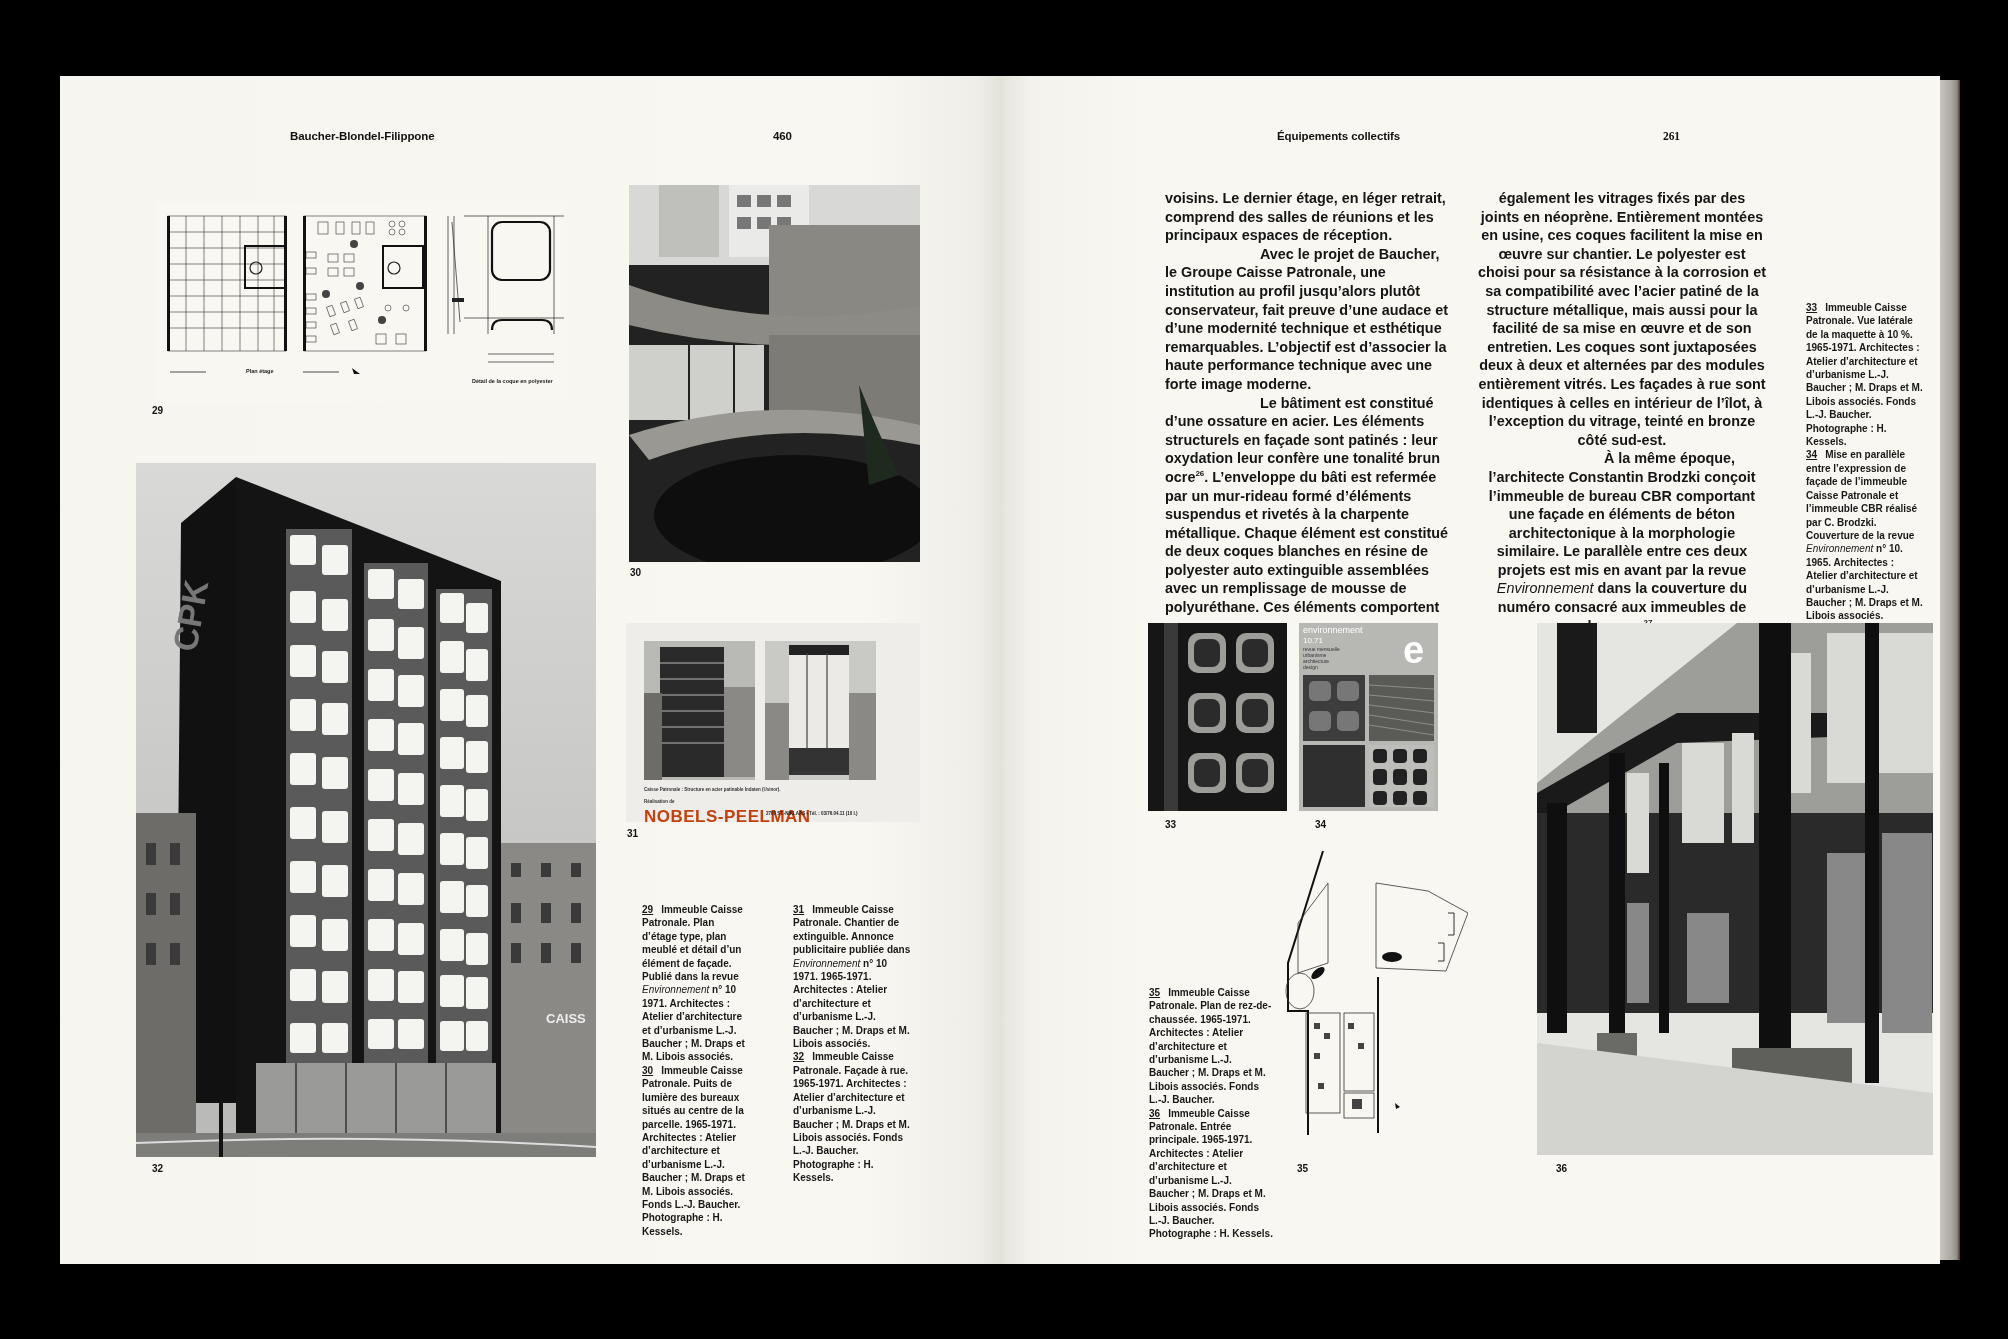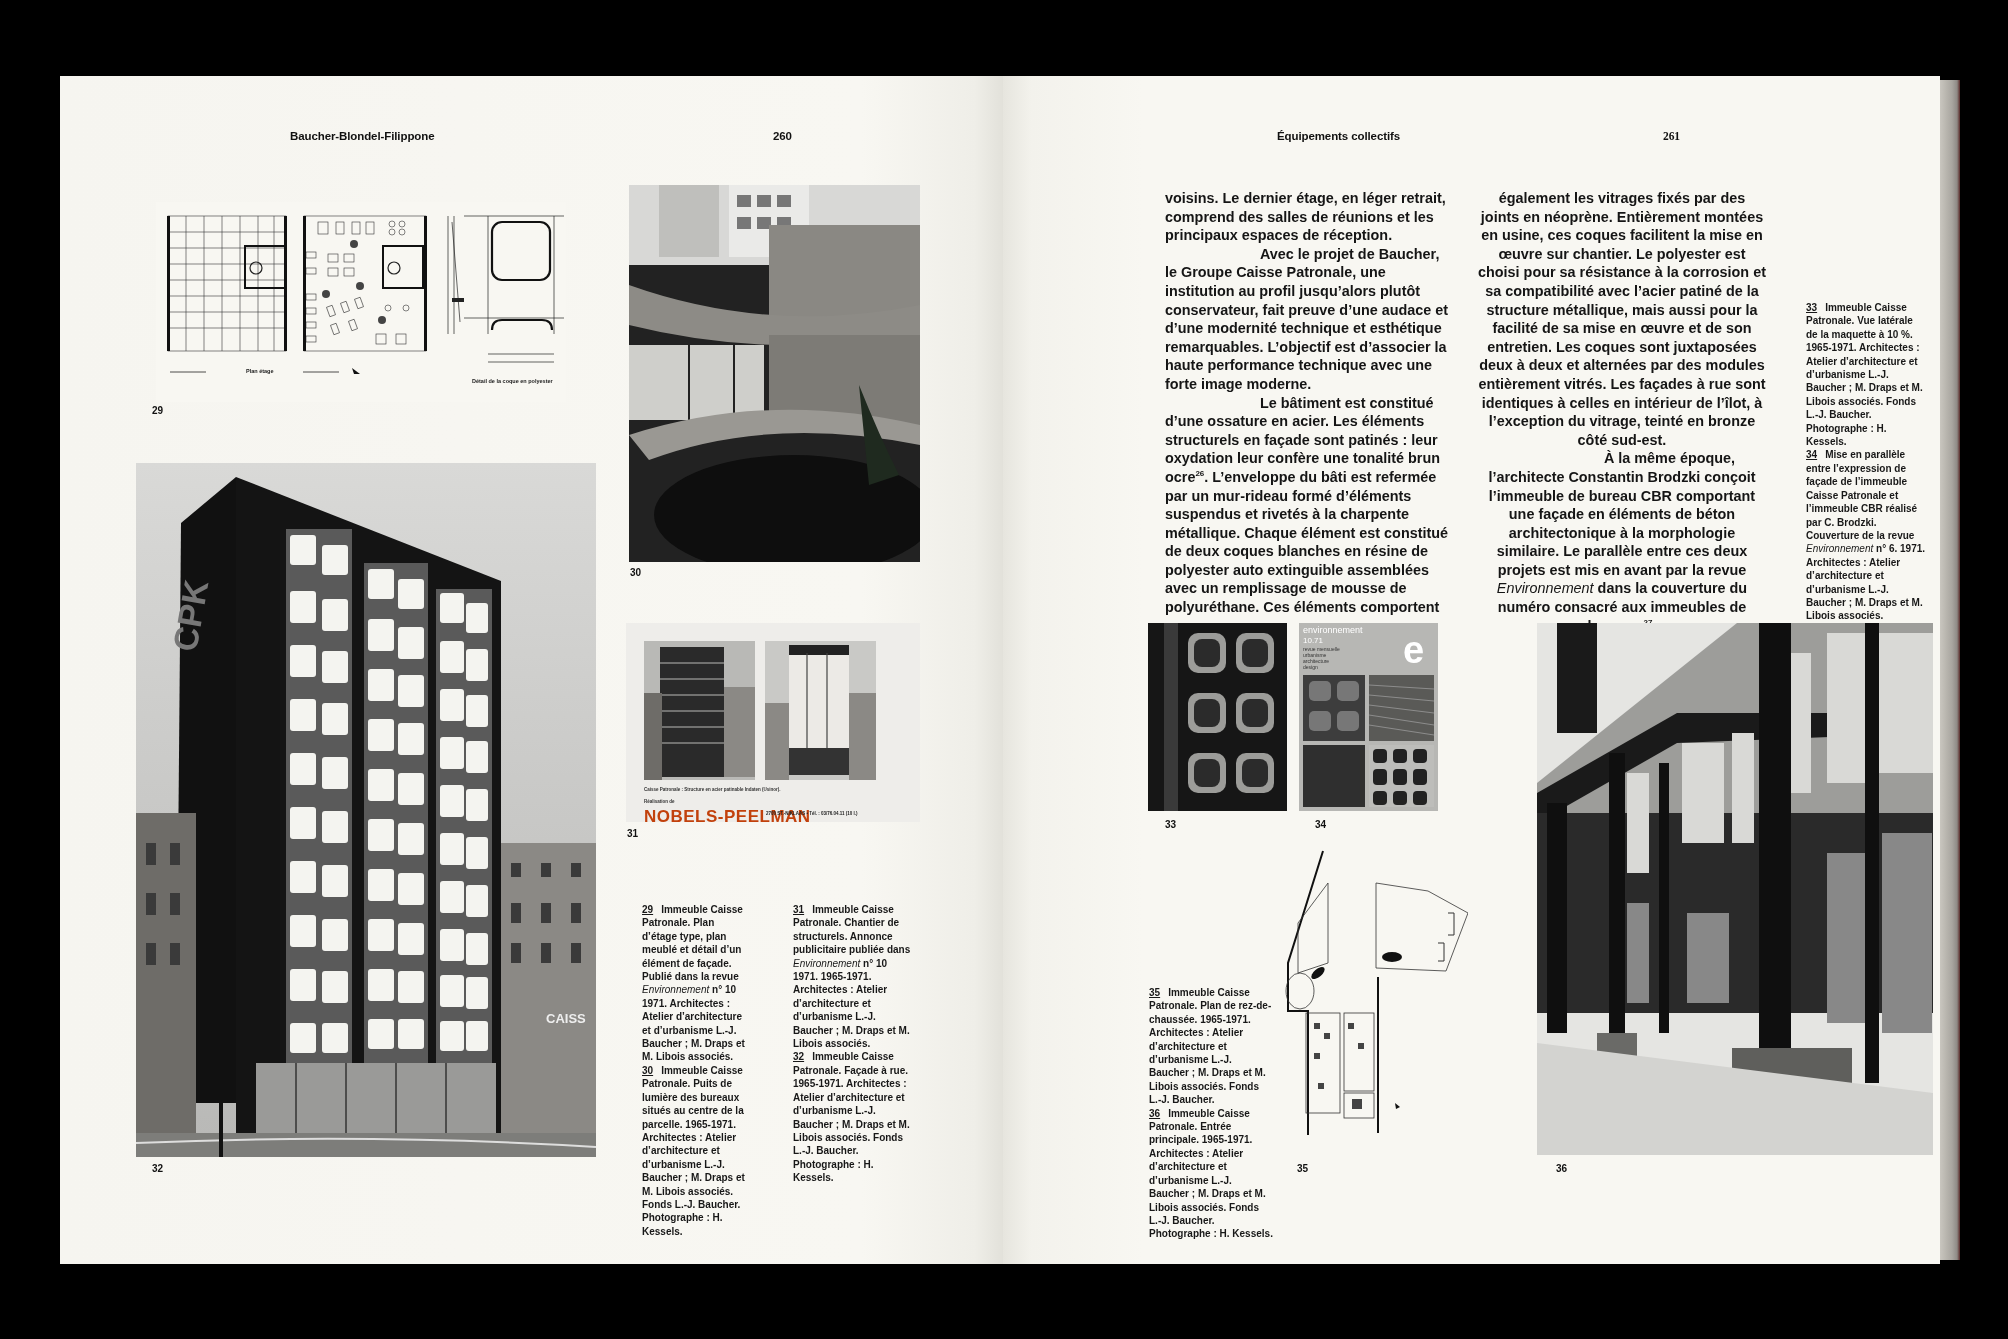--- a/index.html
+++ b/index.html
@@ -41,21 +41,21 @@
     .ad .ad-brand { position: absolute; left: 18px; top: 184px; font-size: 17px; font-weight: bold; letter-spacing: 0.5px; color: #c2410c; }
     .ad .ad-addr { position: absolute; left: 140px; top: 188px; font-size: 4.5px; color: #222; font-weight: bold; }
   </style>
 </head>
 <body>
 
 <div class="spread">
 
   <div class="page left">
     <div class="running-head" style="left:230px;">Baucher-Blondel-Filippone</div>
-    <div class="running-head" style="left:713px;">260</div>
+    <div class="running-head" style="left:713px;">460</div>
 
     <div class="fig plan-box" style="left:96px; top:126px; width:410px; height:200px;">
       <svg width="410" height="200" viewBox="0 0 410 200">
 
         <g stroke="#333" stroke-width="0.6" fill="none">
           <rect x="12" y="14" width="118" height="135"></rect>
           <line x1="30" y1="14" x2="30" y2="149"></line>
             <line x1="48" y1="14" x2="48" y2="149"></line>
           <line x1="66" y1="14" x2="66" y2="149"></line>
             <line x1="84" y1="14" x2="84" y2="149"></line>
@@ -333,21 +333,21 @@
     <div class="caption" style="left:582px; top:827px; width:110px;">
       <span class="cap-block">
         <span class="cap-num">29</span><span>Immeuble Caisse Patronale. Plan d’étage type, plan meublé et détail d’un élément de façade. Publié dans la revue </span><em>Environnement</em><span> n° 10 1971. Architectes : Atelier d’architecture et d’urbanisme L.-J. Baucher ; M. Draps et M. Libois associés.</span>
       </span>
       <span class="cap-block">
         <span class="cap-num">30</span><span>Immeuble Caisse Patronale. Puits de lumière des bureaux situés au centre de la parcelle. 1965-1971. Architectes : Atelier d’architecture et d’urbanisme L.-J. Baucher ; M. Draps et M. Libois associés. Fonds L.-J. Baucher. Photographe : H. Kessels.</span>
       </span>
     </div>
     <div class="caption" style="left:733px; top:827px; width:118px;">
       <span class="cap-block">
-        <span class="cap-num">31</span><span>Immeuble Caisse Patronale. Chantier de structurels. Annonce publicitaire publiée dans </span><em>Environnement</em><span> n° 10 1971. 1965-1971. Architectes : Atelier d’architecture et d’urbanisme L.-J. Baucher ; M. Draps et M. Libois associés.</span>
+        <span class="cap-num">31</span><span>Immeuble Caisse Patronale. Chantier de extinguible. Annonce publicitaire publiée dans </span><em>Environnement</em><span> n° 10 1971. 1965-1971. Architectes : Atelier d’architecture et d’urbanisme L.-J. Baucher ; M. Draps et M. Libois associés.</span>
       </span>
       <span class="cap-block">
         <span class="cap-num">32</span><span>Immeuble Caisse Patronale. Façade à rue. 1965-1971. Architectes : Atelier d’architecture et d’urbanisme L.-J. Baucher ; M. Draps et M. Libois associés. Fonds L.-J. Baucher. Photographe : H. Kessels.</span>
       </span>
     </div>
   </div>
 
   <div class="page right">
     <div class="running-head" style="left:274px;">Équipements collectifs</div>
     <div class="running-head" style="left:660px;font-family:Liberation Serif, serif;">261</div>
@@ -361,21 +361,21 @@
     <div class="body-text" style="left:475px; top:113px; width:288px;text-align:center;">
       <p>également les vitrages fixés par des joints en néoprène. Entièrement montées en usine, ces coques facilitent la mise en œuvre sur chantier. Le polyester est choisi pour sa résistance à la corrosion et sa compatibilité avec l’acier patiné de la structure métallique, mais aussi pour la facilité de sa mise en œuvre et de son entretien. Les coques sont juxtaposées deux à deux et alternées par des modules entièrement vitrés. Les façades à rue sont identiques à celles en intérieur de l’îlot, à l’exception du vitrage, teinté en bronze côté sud-est.</p>
       <p class="indent"><span>À la même époque, l’architecte Constantin Brodzki conçoit l’immeuble de bureau CBR comportant une façade en éléments de béton architectonique à la morphologie similaire. Le parallèle entre ces deux projets est mis en avant par la revue </span><em>Environnement</em><span> dans la couverture du numéro consacré aux immeubles de bureaux</span><sup>27</sup><span>.</span></p>
     </div>
 
     <div class="caption" style="left:803px; top:225px; width:120px;">
       <span class="cap-block">
         <span class="cap-num">33</span><span>Immeuble Caisse Patronale. Vue latérale de la maquette à 10 %. 1965-1971. Architectes : Atelier d’architecture et d’urbanisme L.-J. Baucher ; M. Draps et M. Libois associés. Fonds L.-J. Baucher. Photographe : H. Kessels.</span>
       </span>
       <span class="cap-block">
-        <span class="cap-num">34</span><span>Mise en parallèle entre l’expression de façade de l’immeuble Caisse Patronale et l’immeuble CBR réalisé par C. Brodzki. Couverture de la revue </span><em>Environnement</em><span> n° 6. 1971. Architectes : Atelier d’architecture et d’urbanisme L.-J. Baucher ; M. Draps et M. Libois associés.</span>
+        <span class="cap-num">34</span><span>Mise en parallèle entre l’expression de façade de l’immeuble Caisse Patronale et l’immeuble CBR réalisé par C. Brodzki. Couverture de la revue </span><em>Environnement</em><span> n° 10. 1965. Architectes : Atelier d’architecture et d’urbanisme L.-J. Baucher ; M. Draps et M. Libois associés.</span>
       </span>
     </div>
 
     <div class="fig photo" style="left:145px; top:547px; width:139px; height:188px; background:#111;">
       <svg width="139" height="188" viewBox="0 0 139 188">
         <rect width="139" height="188" fill="#161616"></rect>
         <rect x="16" y="0" width="14" height="188" fill="#3a3a3a"></rect>
         <g fill="#9c9c99">
           <rect x="40" y="10" width="38" height="40" rx="10"></rect>
             <rect x="88" y="10" width="38" height="40" rx="10"></rect>

